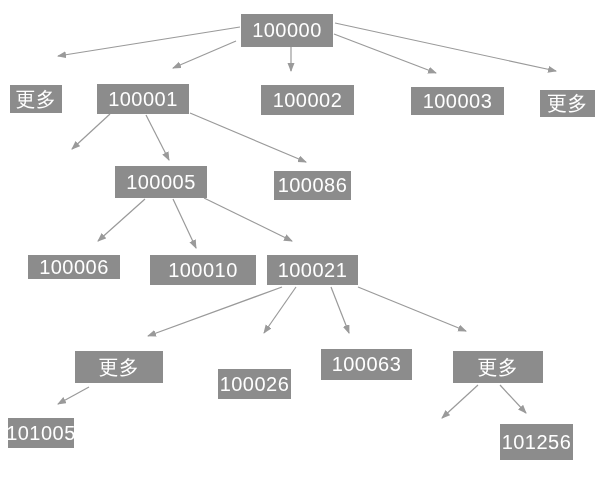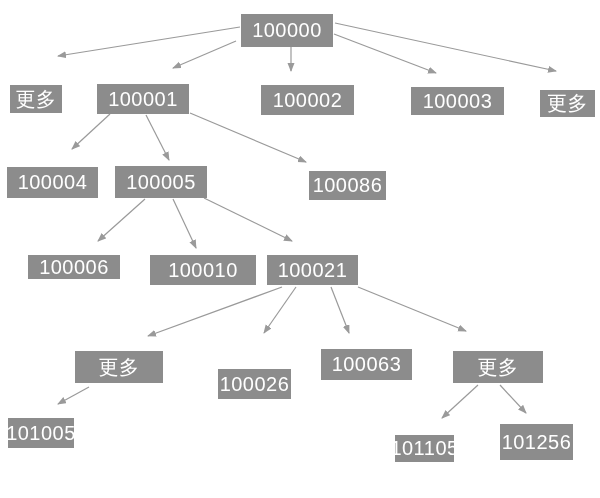--- a/index.html
+++ b/index.html
@@ -71,27 +71,25 @@
     <line x1="478" y1="385" x2="442" y2="418" marker-end="url(#ah)"></line>
     <line x1="500" y1="385" x2="526" y2="413" marker-end="url(#ah)"></line>
   </svg>
 
   <div class="node" style="left:241px; top:14px;  width:92px; height:33px;">100000</div>
   <div class="node" style="left:10px;  top:85px;  width:52px; height:28px;">更多</div>
   <div class="node" style="left:97px;  top:84px;  width:92px; height:30px;">100001</div>
   <div class="node" style="left:261px; top:85px;  width:93px; height:30px;">100002</div>
   <div class="node" style="left:411px; top:87px;  width:93px; height:28px;">100003</div>
   <div class="node" style="left:540px; top:90px;  width:55px; height:27px;">更多</div>
-  <div class="node" style="left:7px;   top:167px; width:91px; height:31px;">100004</div>
   <div class="node" style="left:115px; top:166px; width:92px; height:32px;text-align:right;">100005</div>
-  <div class="node" style="left:274px; top:171px; width:77px; height:29px;margin-left:35px;">100086</div>
+  <div class="node" style="left:274px; top:171px; width:77px; height:29px;">100086</div>
   <div class="node" style="left:28px;  top:255px; width:92px; height:24px;">100006</div>
   <div class="node" style="left:150px; top:255px; width:106px; height:30px;">100010</div>
   <div class="node" style="left:267px; top:255px; width:91px; height:30px;">100021</div>
   <div class="node" style="left:75px;  top:351px; width:88px; height:32px;">更多</div>
   <div class="node" style="left:206px; top:369px; width:73px; height:30px;margin-left:12px;">100026</div>
   <div class="node" style="left:321px; top:349px; width:91px; height:31px;">100063</div>
   <div class="node" style="left:453px; top:351px; width:90px; height:32px;">更多</div>
   <div class="node" style="left:8px;   top:418px; width:66px; height:30px;">101005</div>
-  <div class="node" style="left:395px; top:435px; width:59px; height:27px;">101105</div>
   <div class="node" style="left:500px; top:424px; width:73px; height:36px;">101256</div>
 
 </div>
 
 </body></html>

